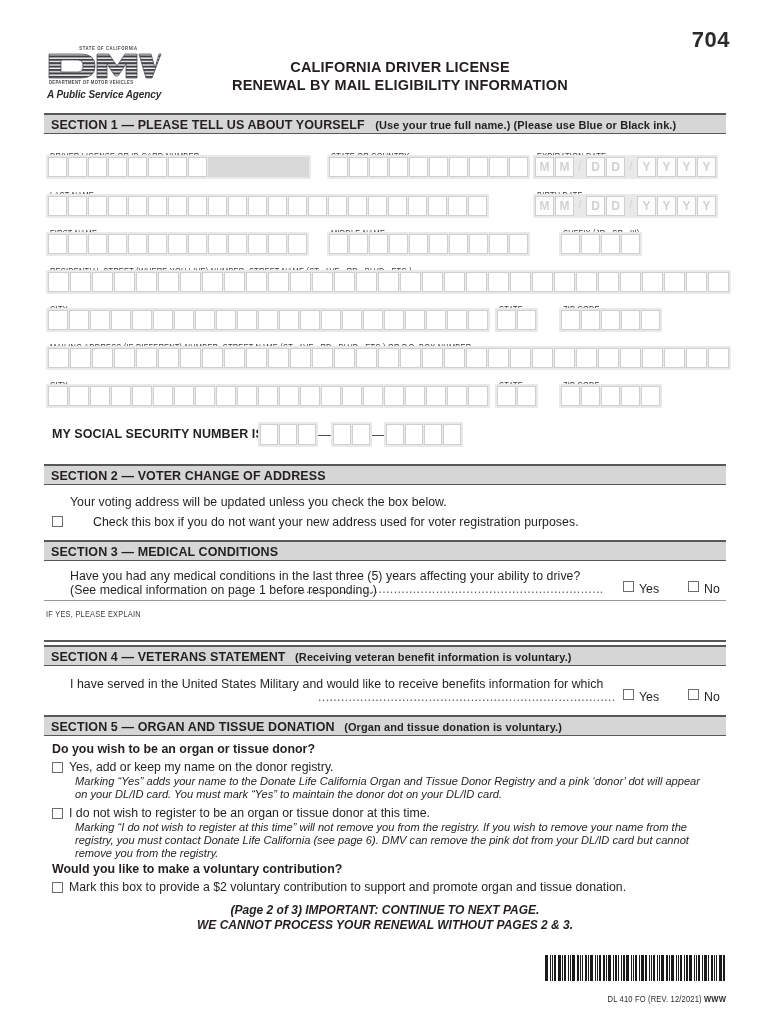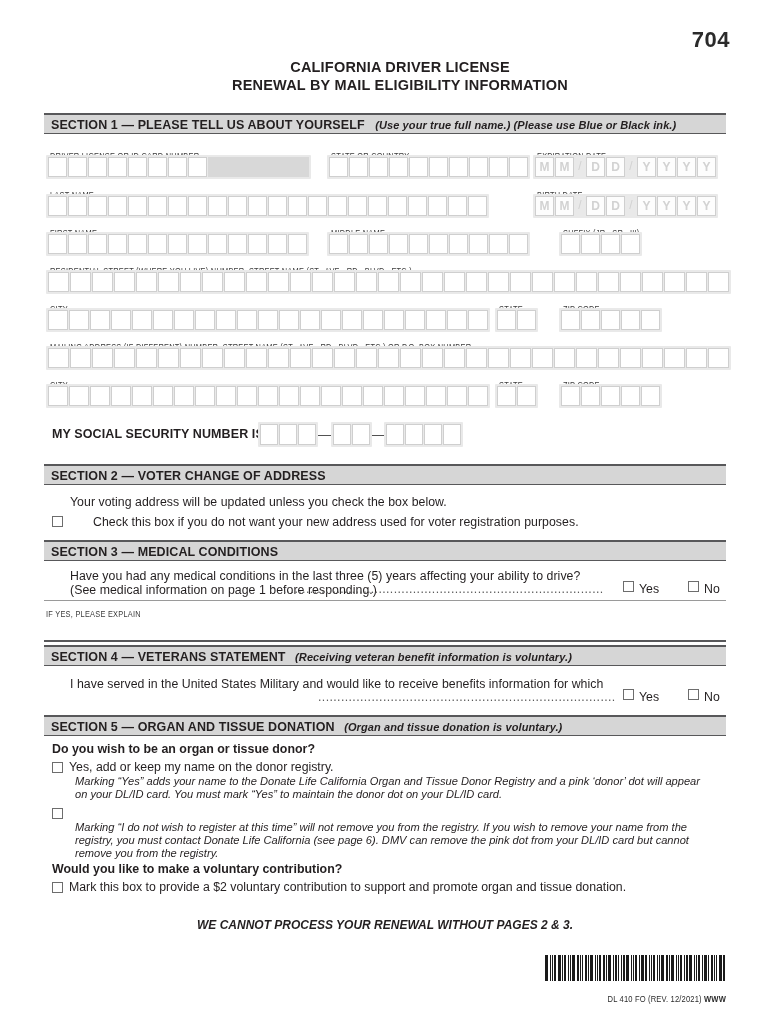--- a/index.html
+++ b/index.html
@@ -89,21 +89,20 @@
     border-bottom: 1.2px solid #58585a;
     padding-left: 7px;
     font-size: 12.5px;
     font-weight: bold;
     line-height: 21px;
     white-space: nowrap;
     letter-spacing: 0.1px;
   }
   .secbar .note {
     font-size: 11px;
-    font-style: italic;
     font-weight: bold;
   }
 
   
   .fieldlabel {
     position: absolute;
     font-size: 7.4px;
     font-weight: normal;
     color: #3b3b3b;
     letter-spacing: 0.25px;
@@ -250,20 +249,40 @@
   .formid b { font-weight: bold; }
 </style>
 </head>
 <body>
 
 <div class="page">
  <div class="sheet">
 
   <div class="form-number">704</div>
 
+  <div class="logo-block">
+    <div class="logo-top">STATE OF CALIFORNIA</div>
+    <div class="logo-dmv">
+      <svg width="115" height="28" viewBox="0 0 115 28" aria-hidden="true">
+        <defs>
+          <pattern id="stripes" width="4" height="3.4" patternUnits="userSpaceOnUse">
+            <rect width="4" height="3.4" fill="#ffffff"></rect>
+            <rect width="4" height="2.1" fill="#3f3f45"></rect>
+          </pattern>
+        </defs>
+        <g fill="url(#stripes)" stroke="#3f3f45" stroke-width="0.7">
+          <path d="M2 2 H34 Q48 2 48 14 Q48 26 34 26 H2 Z M14 8 V20 H31 Q36 20 36 14 Q36 8 31 8 Z"></path>
+          <path d="M50 2 H62 L70 14 L78 2 H90 V26 H79 V12 L71 24 H68 L60 12 V26 H50 Z"></path>
+          <path d="M92 2 H104 L108 16 L112 2 H114 L105 26 H99 Z"></path>
+        </g>
+      </svg>
+    </div>
+    <div class="logo-bottom">DEPARTMENT OF MOTOR VEHICLES</div>
+    <div class="logo-tagline">A Public Service Agency</div>
+  </div>
 
   <div class="doc-title">
     <div>CALIFORNIA DRIVER LICENSE</div>
     <div>RENEWAL BY MAIL ELIGIBILITY INFORMATION</div>
   </div>
 
   <div class="secbar" style="top:113px;">
     <span>SECTION 1 — PLEASE TELL US ABOUT YOURSELF</span>
     <span class="note" style="margin-left:7px;">(Use your true full name.) (Please use Blue or Black ink.)</span>
   </div>
@@ -596,28 +615,30 @@
   </div>
 
   <div class="s5-q" style="left:52px; top:742px;">Do you wish to be an organ or tissue donor?</div>
 
   <div class="chk" style="left:52px; top:762px;"></div>
   <div class="s5-opt" style="left:69px; top:760px;">Yes, add or keep my name on the donor registry.</div>
   <div class="s5-ital" style="left:75px; top:775px;">Marking “Yes” adds your name to the Donate Life California Organ and Tissue Donor Registry and a pink ‘donor’ dot will appear</div>
   <div class="s5-ital" style="left:75px; top:788px;">on your DL/ID card. You must mark “Yes” to maintain the donor dot on your DL/ID card.</div>
 
   <div class="chk" style="left:52px; top:808px;"></div>
+  <div class="s5-opt" style="left:69px; top:806px;">I do not wish to register to be an organ or tissue donor at this time.</div>
   <div class="s5-ital" style="left:75px; top:821px;">Marking “I do not wish to register at this time” will not remove you from the registry. If you wish to remove your name from the</div>
   <div class="s5-ital" style="left:75px; top:834px;">registry, you must contact Donate Life California (see page 6). DMV can remove the pink dot from your DL/ID card but cannot</div>
   <div class="s5-ital" style="left:75px; top:847px;">remove you from the registry.</div>
 
   <div class="s5-q" style="left:52px; top:862px;">Would you like to make a voluntary contribution?</div>
   <div class="chk" style="left:52px; top:882px;"></div>
   <div class="s5-opt" style="left:69px; top:880px;">Mark this box to provide a $2 voluntary contribution to support and promote organ and tissue donation.</div>
 
+  <div class="footer-note" style="top:903px;">(Page 2 of 3) IMPORTANT:  CONTINUE TO NEXT PAGE.</div>
   <div class="footer-note" style="top:918px;">WE CANNOT PROCESS YOUR RENEWAL WITHOUT PAGES 2 &amp; 3.</div>
 
   <div class="barcode" id="barcode">
         <span style="width: 3px; margin-right: 2px;"></span>
         <span style="width: 1px; margin-right: 1px;"></span>
         <span style="width: 1px; margin-right: 1px;"></span>
         <span style="width: 2px; margin-right: 2px;"></span>
         <span style="width: 3px; margin-right: 1px;"></span>
         <span style="width: 1px; margin-right: 1px;"></span>
         <span style="width: 2px; margin-right: 2px;"></span>

